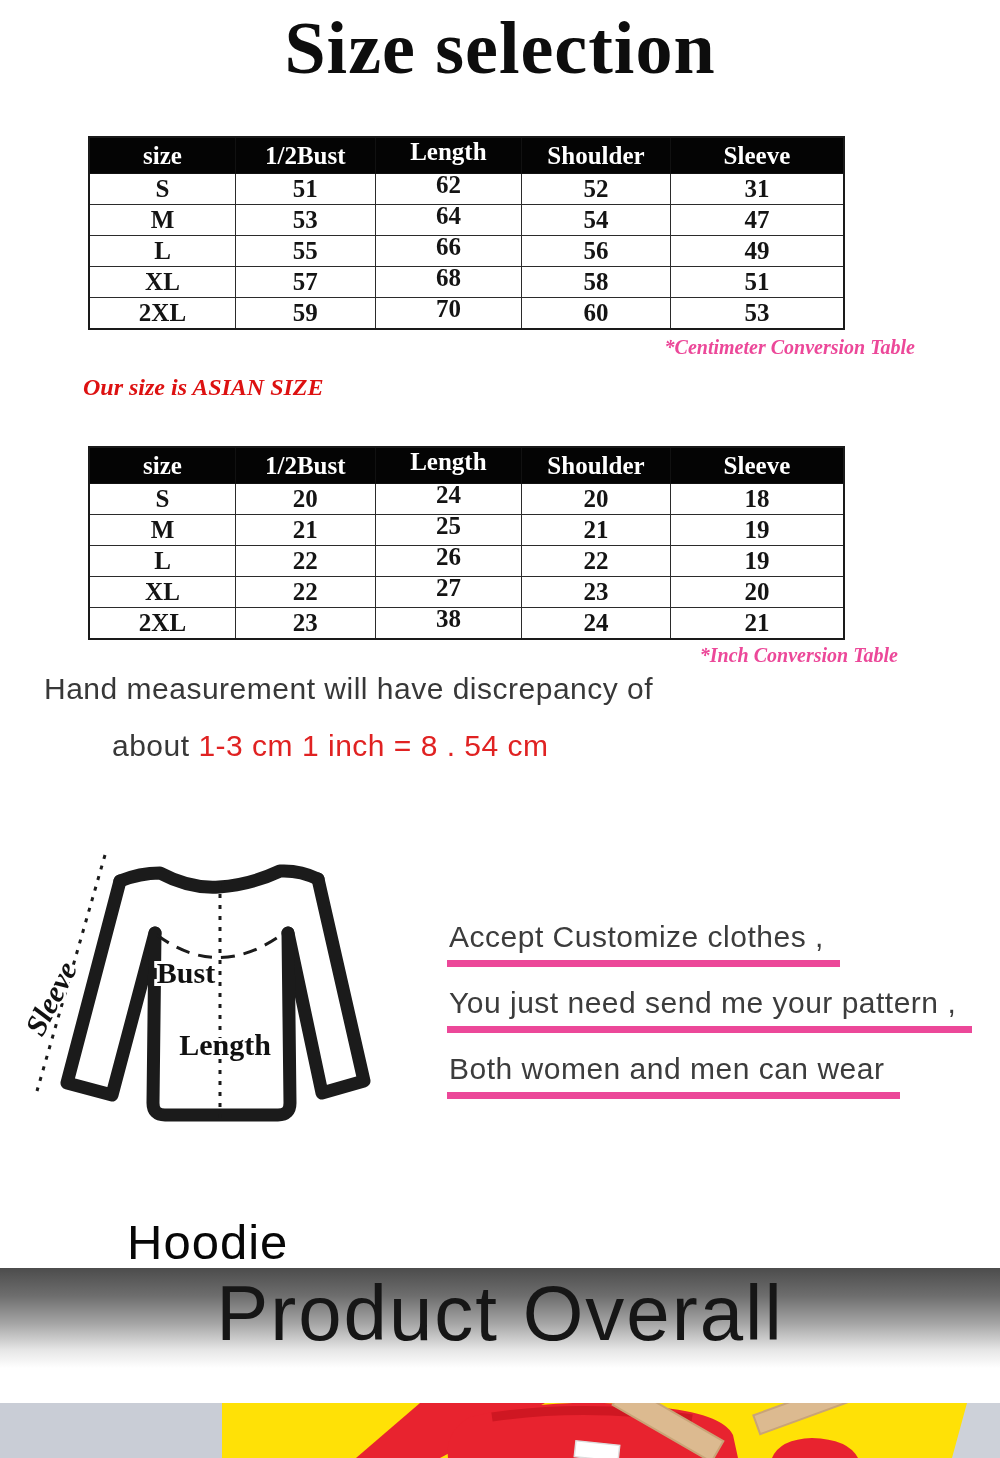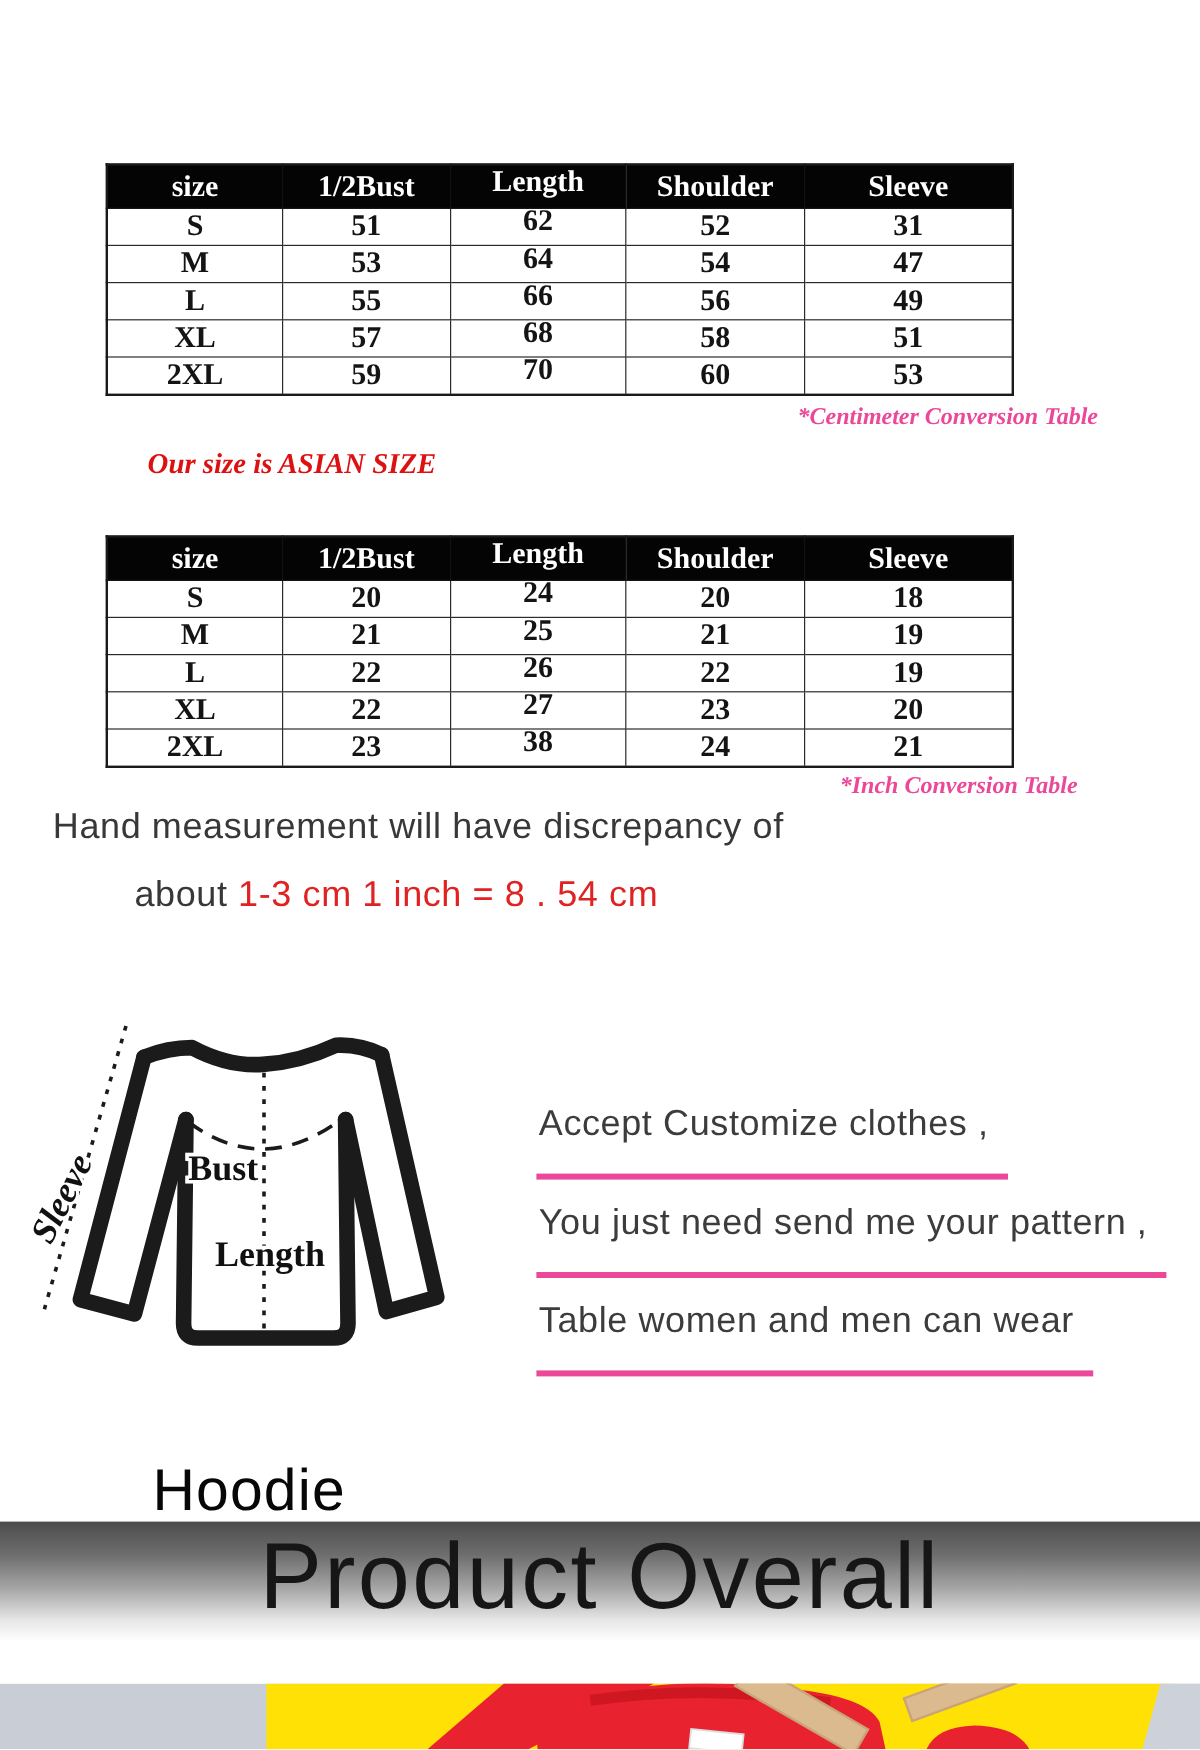--- a/index.html
+++ b/index.html
@@ -17,48 +17,49 @@
   table.sizetable th span,table.sizetable td span{display:inline-block;}
   table.sizetable th:nth-child(3) span,table.sizetable td:nth-child(3) span{position:relative;top:-4px;}
   #table-cm{top:136px;}
   #table-inch{top:446px;}
 
   .red-note{position:absolute;font-family:"Liberation Serif","DejaVu Serif",serif;font-style:italic;font-weight:bold;
       font-size:20px;color:#ec4899;}
   #note-cm{right:85px;top:336px;}
   #note-inch{right:102px;top:644px;}
   #asian-note{position:absolute;left:83px;top:374px;font-family:"Liberation Serif","DejaVu Serif",serif;
-      font-style:italic;font-size:24px;font-weight:bold;color:#dd1111;margin-left:40px;}
+      font-style:italic;font-size:24px;font-weight:bold;color:#dd1111;}
 
   .measure-line1{position:absolute;left:44px;top:672px;font-size:30px;color:#383838;letter-spacing:0.5px;}
   .measure-line2{position:absolute;left:112px;top:729px;font-size:30px;color:#383838;letter-spacing:0.5px;}
   .measure-line2 .red{color:#e02222;}
 
   #garment-svg{position:absolute;left:12px;top:843px;}
   .diagram-label{font-family:"Liberation Serif","DejaVu Serif",serif;font-size:30px;font-weight:bold;fill:#111;}
 
   .customize{position:absolute;left:447px;top:920px;}
   .customize .uline{display:table;font-size:30px;color:#3c3c3c;letter-spacing:0.5px;
-      border-bottom:5px solid #ec4899;padding:0 16px 24px 2px;margin-bottom:19px;white-space:nowrap;}
+      border-bottom:7px solid #ec4899;padding:0 16px 6px 2px;margin-bottom:19px;white-space:nowrap;}
 
   .hoodie-caption{position:absolute;left:127px;top:1184px;font-size:49px;color:#070707;letter-spacing:1px;margin-top:30px;}
 
   .banner{position:absolute;left:0;top:1268px;width:1000px;height:100px;
       background:linear-gradient(180deg,#4c4c4c 0%,#6e6e6e 28%,#a4a4a4 55%,#e6e6e6 82%,#ffffff 100%);
       display:flex;align-items:center;justify-content:center;}
   .banner-title{font-family:"Liberation Sans","DejaVu Sans",sans-serif;font-weight:200;font-size:78px;
       color:#161616;letter-spacing:2px;padding-bottom:10px;}
 
   #photo-strip{position:absolute;left:0;top:1403px;width:1000px;height:55px;}
 </style>
 </head>
 <body>
 
 <div id="page">
 
+  <div class="page-title">Size selection</div>
 
   <table id="table-cm" class="sizetable">
       <colgroup>
         <col style="width: 19.4%;">
         <col style="width: 18.5%;">
         <col style="width: 19.4%;">
         <col style="width: 19.7%;">
         <col style="width: 23%;">
       </colgroup>
       <thead>
@@ -189,21 +190,21 @@
       <path d="M 145 92 Q 207 138 272 90" stroke-dasharray="14 9"></path>
     </g>
     <text class="diagram-label" x="48" y="160" text-anchor="middle" transform="rotate(-63 48 160)" font-style="italic" paint-order="stroke" stroke="#ffffff" stroke-width="5">Sleeve</text>
     <text class="diagram-label" x="174" y="140" text-anchor="middle" paint-order="stroke" stroke="#ffffff" stroke-width="6">Bust</text>
     <text class="diagram-label" x="213" y="212" text-anchor="middle" paint-order="stroke" stroke="#ffffff" stroke-width="6">Length</text>
   </svg>
 
   <div class="customize">
     <div class="uline">Accept Customize clothes ,</div>
     <div class="uline">You just need send me your pattern ,</div>
-    <div class="uline">Table women and men can wear</div>
+    <div class="uline">Both women and men can wear</div>
   </div>
 
   <div class="hoodie-caption">Hoodie</div>
 
   <div class="banner">
     <div class="banner-title">Product Overall</div>
   </div>
 
   <svg id="photo-strip" width="1000" height="55" viewBox="0 0 1000 55" preserveAspectRatio="none">
     <rect x="0" y="0" width="1000" height="55" fill="#c9cdd6"></rect>

